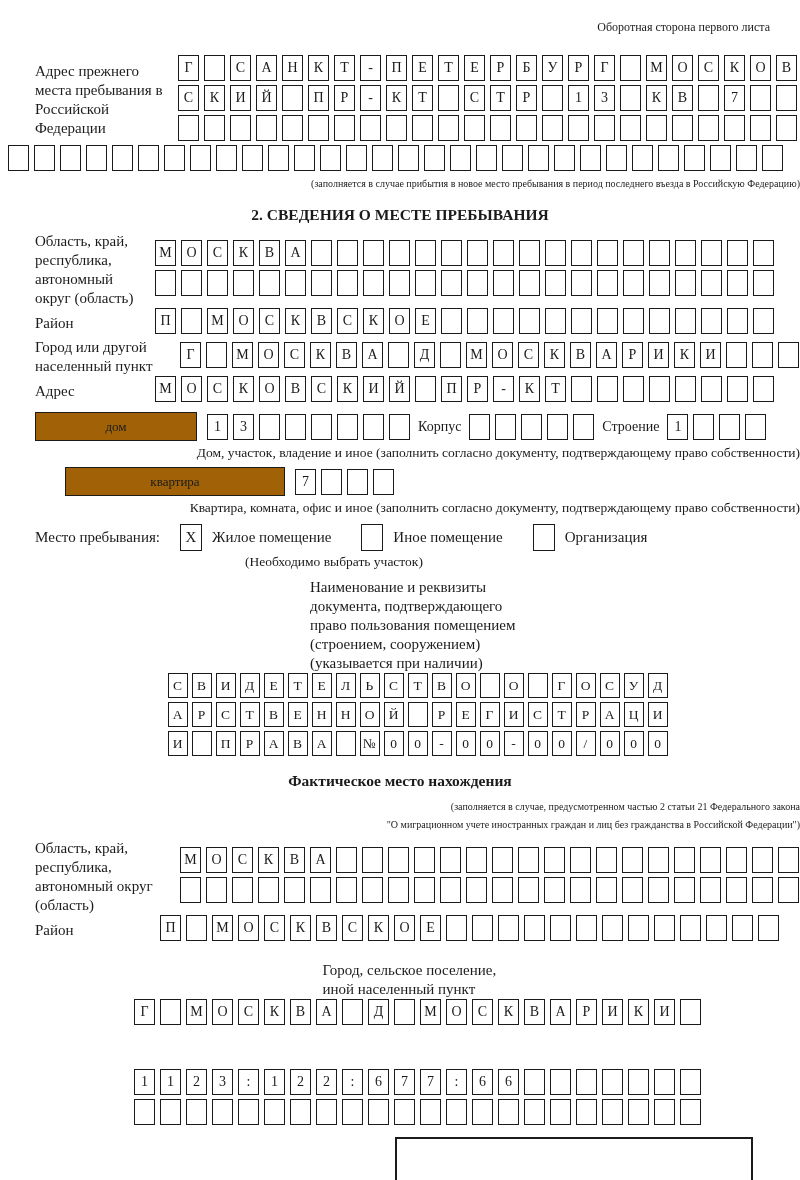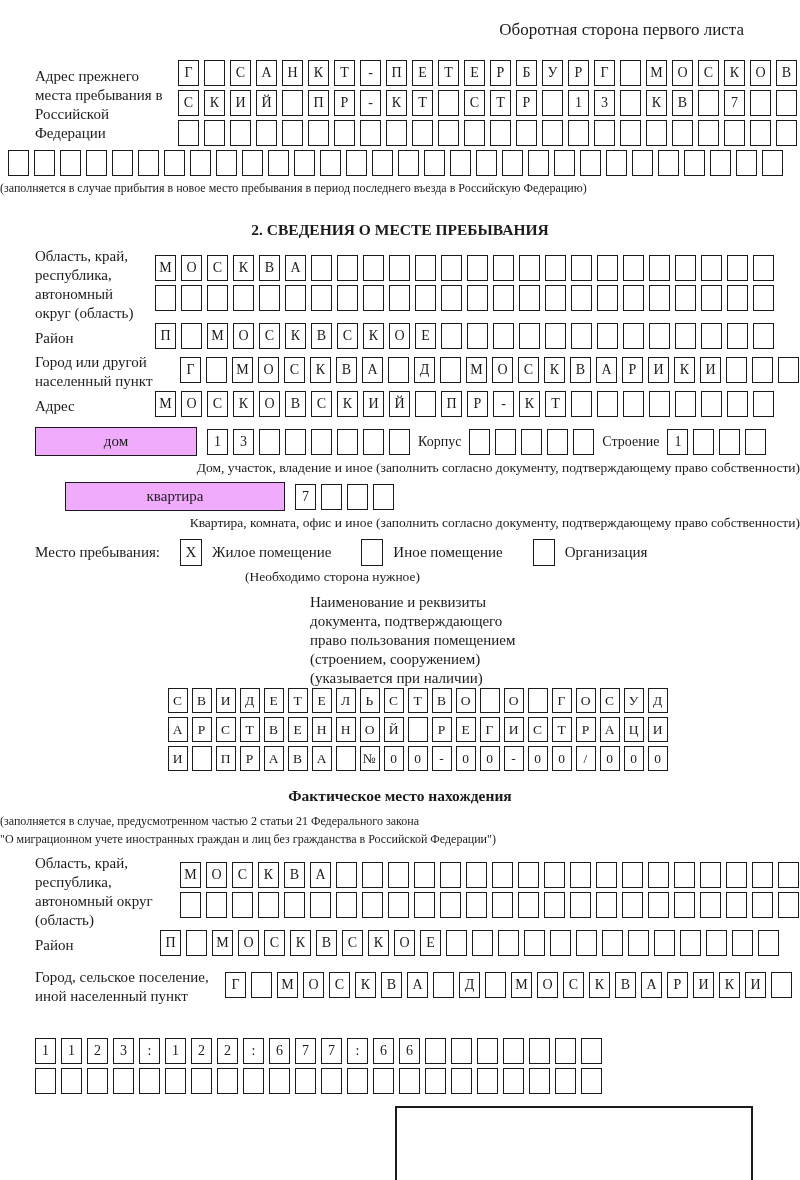--- a/index.html
+++ b/index.html
@@ -2,62 +2,62 @@
 <html><head>
 <meta charset="utf-8">
 <style>
   html,body{margin:0;padding:0;background:#fff;}
   .page{
     width:800px;height:1180px;box-sizing:border-box;
     padding:20px 0 0 0;position:relative;
     font-family:"Liberation Serif","DejaVu Serif",serif;
     color:#1b1b1b;background:#fff;overflow:hidden;
   }
-  .hdr{ text-align:right;padding-right:56px;font-size:17px;margin-bottom:20px; }
+  .hdr{ text-align:right;padding-right:30px;font-size:12px;margin-bottom:20px; }
   .frow{ display:flex;align-items:center;padding-left:35px;box-sizing:border-box; }
   .flabel{ font-size:15px;line-height:19px;flex:0 0 auto;box-sizing:border-box;padding-right:6px; }
   .w143{width:143px;} .w120{width:120px;} .w145{width:145px;} .w215{width:215px;} .w125{width:125px;} .w190{width:190px;}
   .gridcol{flex:0 0 auto;}
   .grid-row{ display:flex;gap:5px;margin-bottom:4px; }
   .cell{
     display:inline-flex;width:21px;height:26px;box-sizing:border-box;
     border:1.5px solid #1b1b1b;align-items:center;justify-content:center;
     font-size:14px;background:#fff;flex:0 0 auto;
   }
   .grid-row.small .cell{ width:20px;height:25px;font-size:13.5px; }
   .grid-row.small{ gap:4px; }
   .fullrow{ margin-left:8px;margin-top:0; }
-  .caption{ font-size:12px;text-align:left;margin-top:4px;line-height:17px; }
+  .caption{ font-size:10px;text-align:right;margin-top:4px;line-height:17px; }
   .caption-left{ font-size:13.5px;text-align:right;padding-left:35px;margin-top:3px;line-height:17px; }
-  .sect-title{ font-size:15.5px;font-weight:bold;text-align:center;margin-top:24px;margin-bottom:8px; }
+  .sect-title{ font-size:15.5px;font-weight:bold;text-align:center;margin-top:14px;margin-bottom:8px; }
   .inline-line{ display:flex;align-items:center;padding-left:35px;margin-top:6px; }
   .word-box{
     box-sizing:border-box;border:1.5px solid #1b1b1b;height:29px;
-    display:flex;align-items:center;justify-content:center;font-size:15px;background:#f0abfc;flex:0 0 auto;
+    display:flex;align-items:center;justify-content:center;font-size:13px;background:#a16207;flex:0 0 auto;
   }
   .house-box{width:162px;margin-right:10px;}
   .apt-box{width:220px;margin-right:10px;margin-left:30px;}
   .inline-label{ font-size:14px;margin:0 8px;flex:0 0 auto; }
   .chk{
     box-sizing:border-box;width:22px;height:27px;border:1.5px solid #1b1b1b;
     display:inline-flex;align-items:center;justify-content:center;font-size:15px;flex:0 0 auto;background:#fff;
   }
   .stay-line{ display:flex;align-items:center;padding-left:35px;margin-top:8px;font-size:15px; }
   .stay-label{margin-right:20px;}
   .stay-opt{margin:0 30px 0 10px;}
   .note{ font-size:13.5px;margin-left:245px;margin-top:3px; }
   .offset-top{margin-top:24px;}
   .stamp-box{
     box-sizing:border-box;width:358px;height:176px;border:2px solid #1b1b1b;
     margin-left:395px;margin-top:8px;background:#fff;
   }
   .stamp-caption{
     width:380px;margin-left:385px;text-align:center;font-size:14px;line-height:18.5px;margin-top:4px;
   }
-  .mt4{margin-top:8px;} .mt8{margin-top:8px;flex-direction:column;}
+  .mt4{margin-top:16px;flex-direction:column;} .mt8{margin-top:8px;flex-direction:column;}
 </style>
 </head>
 <body>
 
 <div class="page">
 
   <div class="hdr">Оборотная сторона первого листа</div>
 
   <div class="frow">
     <div class="flabel w143">Адрес прежнего места пребывания в Российской Федерации</div>
@@ -375,21 +375,21 @@
 
   <div class="stay-line">
     <span class="stay-label">Место пребывания:</span>
     <span class="chk">X</span>
     <span class="stay-opt">Жилое помещение</span>
     <span class="chk"></span>
     <span class="stay-opt">Иное помещение</span>
     <span class="chk"></span>
     <span class="stay-opt">Организация</span>
   </div>
-  <div class="note">(Необходимо сторона нужное)</div>
+  <div class="note">(Необходимо выбрать участок)</div>
 
   <div class="frow mt8">
     <div class="flabel w215">Наименование и реквизиты документа, подтверждающего право пользования помещением (строением, сооружением) (указывается при наличии)</div>
     <div class="gridcol">
       <div class="grid-row small">
           <span class="cell">С</span>
           <span class="cell">В</span>
           <span class="cell">И</span>
           <span class="cell">Д</span>
           <span class="cell">Е</span>

